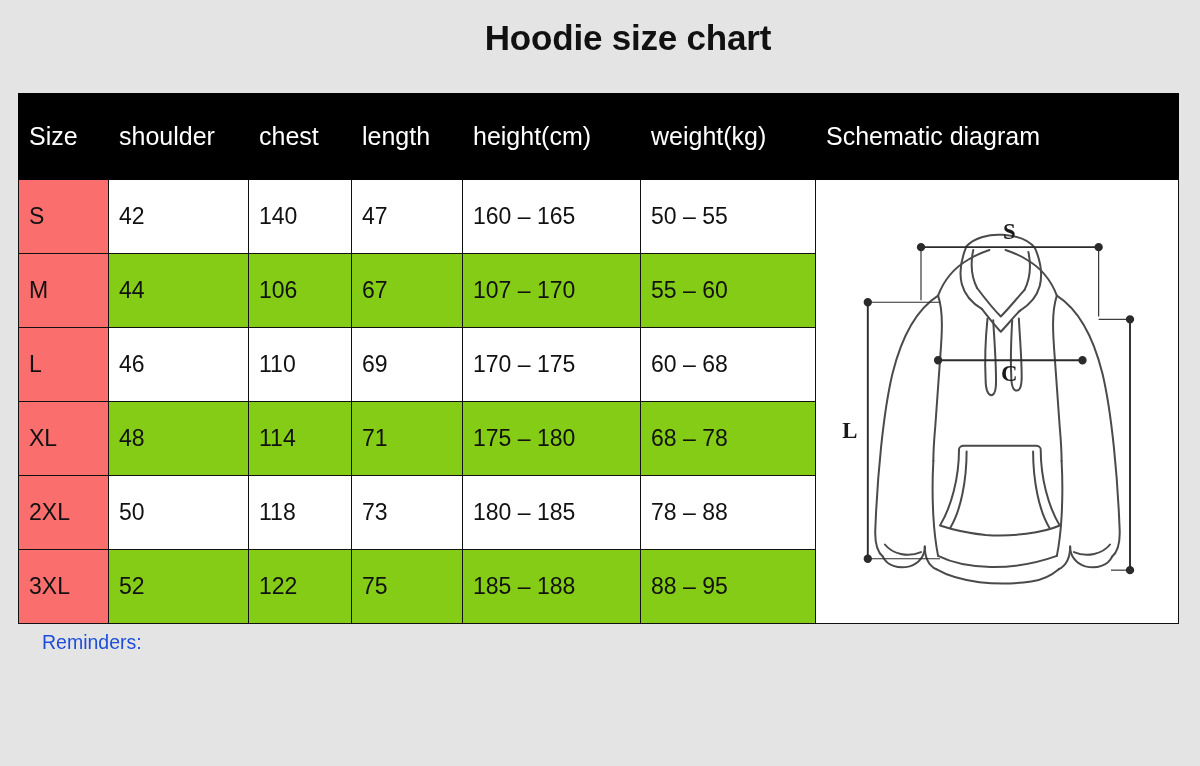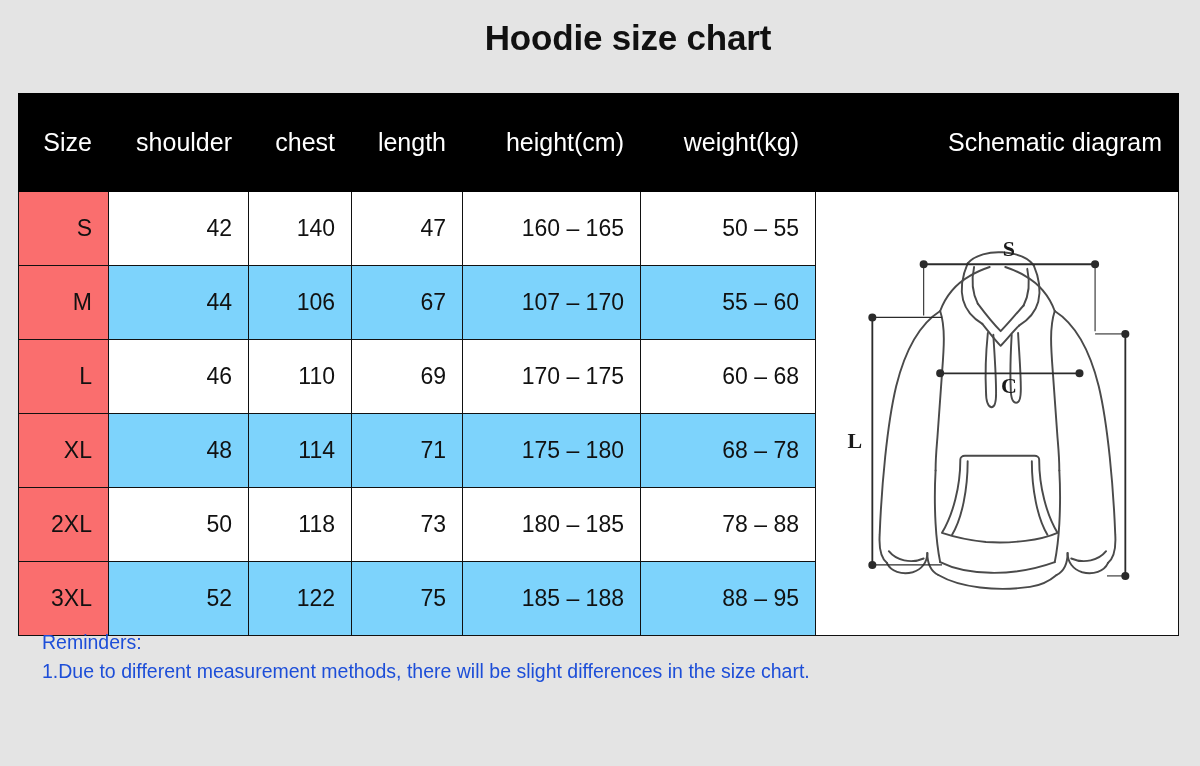--- a/index.html
+++ b/index.html
@@ -34,22 +34,22 @@
     position: absolute;
     left: 18px;
     top: 93px;
     width: 1160px;
     border-collapse: collapse;
     table-layout: fixed;
     background: #ffffff;
   }
   #size-table th, #size-table td {
     border: 1.6px solid #111111;
-    padding: 16px;
-    text-align: right;
+    padding: 10px;
+    text-align: left;
     vertical-align: middle;
     font-size: 23px;
     color: #111111;
     font-weight: normal;
   }
 
   
   #size-table thead th {
     background: #000000;
     color: #ffffff;
@@ -64,21 +64,21 @@
   .col-shoulder { width: 140px; }
   .col-chest    { width: 103px; }
   .col-length   { width: 111px; }
   .col-height   { width: 178px; }
   .col-weight   { width: 175px; }
   .col-diagram  { width: 363px; }
 
   
   #size-table tbody tr { height: 74px; }
   #size-table tbody tr.row-odd  td.data-cell { background: #ffffff; margin-left: 16px; }
-  #size-table tbody tr.row-even td.data-cell { background: #7dd3fc; margin-left: 38px; }
+  #size-table tbody tr.row-even td.data-cell { background: #84cc16; margin-left: 38px; }
 
   td.size-cell {
     background: #fa6e6e;
     color: #3d0d0d;
     font-size: 24px;
   }
 
   td.diagram-cell {
     background: #ffffff;
     padding: 0;
@@ -284,14 +284,13 @@
       <td class="data-cell">122</td>
       <td class="data-cell">75</td>
       <td class="data-cell">185 – 188</td>
       <td class="data-cell">88 – 95</td>
     </tr>
   </tbody>
 </table>
 
 <div id="reminders">
   <div>Reminders:</div>
-  <div>1.Due to different measurement methods, there will be slight differences in the size chart.</div>
 </div>
 
 </body></html>

